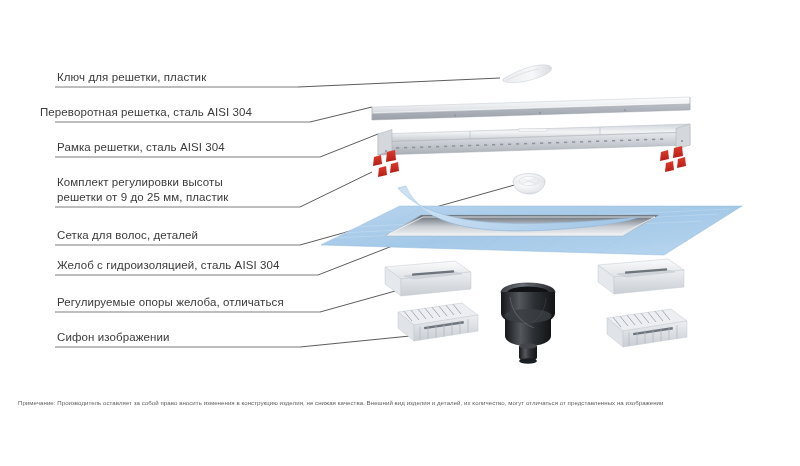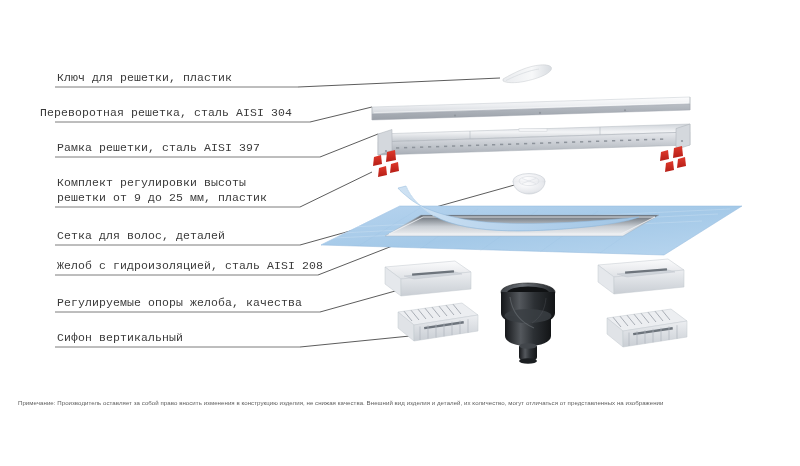--- a/index.html
+++ b/index.html
@@ -4,21 +4,21 @@
 <style>
   html,body{margin:0;padding:0;}
   body{
     width:800px;height:466px;background:#ffffff;
     font-family:"Liberation Sans","DejaVu Sans",sans-serif;
     overflow:hidden;position:relative;
   }
   #canvas{position:absolute;inset:0;width:800px;height:466px;}
   .lbl{
     position:absolute;color:#3a3a3a;font-size:11.5px;line-height:15px;
-    white-space:pre;letter-spacing:0.1px;font-family:Liberation Mono, monospace;
+    white-space:pre;letter-spacing:0.1px;
   }
   #footnote{
     position:absolute;left:18px;top:398px;width:768px;
     font-size:6.1px;color:#5d5d5d;letter-spacing:0.05px;
     line-height:9px;white-space:nowrap;
   }
   svg{display:block;}
 </style>
 </head>
 <body>
@@ -298,21 +298,21 @@
     <path d="M519,346 L519,357 C519,360 523,361.5 528,361.5 C533,361.5 537,360 537,357 L537,346 Z" fill="url(#gSiphon)"></path>
     <ellipse cx="528" cy="346" rx="9" ry="2.8" fill="#42464b"></ellipse>
     <ellipse cx="528" cy="361" rx="9" ry="2.8" fill="#1b1e21"></ellipse>
     <path d="M510,297 C512,312 520,322 534,328" fill="none" stroke="#6f747a" stroke-width="1.1" opacity="0.55"></path>
     <path d="M546,298 C545,310 540,318 532,323" fill="none" stroke="#5a5f65" stroke-width="0.8" opacity="0.4"></path>
   </g>
 </svg>
 
 <div class="lbl" style="left:57px;top:70px;">Ключ для решетки, пластик</div>
 <div class="lbl" style="left:40px;top:105px;">Переворотная решетка, сталь AISI 304</div>
-<div class="lbl" style="left:57px;top:140px;">Рамка решетки, сталь AISI 397</div>
+<div class="lbl" style="left:57px;top:140px;">Рамка решетки, сталь AISI 304</div>
 <div class="lbl" style="left:57px;top:175px;">Комплект регулировки высоты
 решетки от 9 до 25 мм, пластик</div>
 <div class="lbl" style="left:57px;top:228px;">Сетка для волос, деталей</div>
-<div class="lbl" style="left:57px;top:258px;">Желоб с гидроизоляцией, сталь AISI 208</div>
-<div class="lbl" style="left:57px;top:295px;">Регулируемые опоры желоба, качества</div>
-<div class="lbl" style="left:57px;top:330px;">Сифон вертикальный</div>
+<div class="lbl" style="left:57px;top:258px;">Желоб с гидроизоляцией, сталь AISI 304</div>
+<div class="lbl" style="left:57px;top:295px;">Регулируемые опоры желоба, отличаться</div>
+<div class="lbl" style="left:57px;top:330px;">Сифон изображении</div>
 
 <div id="footnote">Примечание: Производитель оставляет за собой право вносить изменения в конструкцию изделия, не снижая качества. Внешний вид изделия и деталей, их количество, могут отличаться от представленных на изображении</div>
 
 </body></html>

